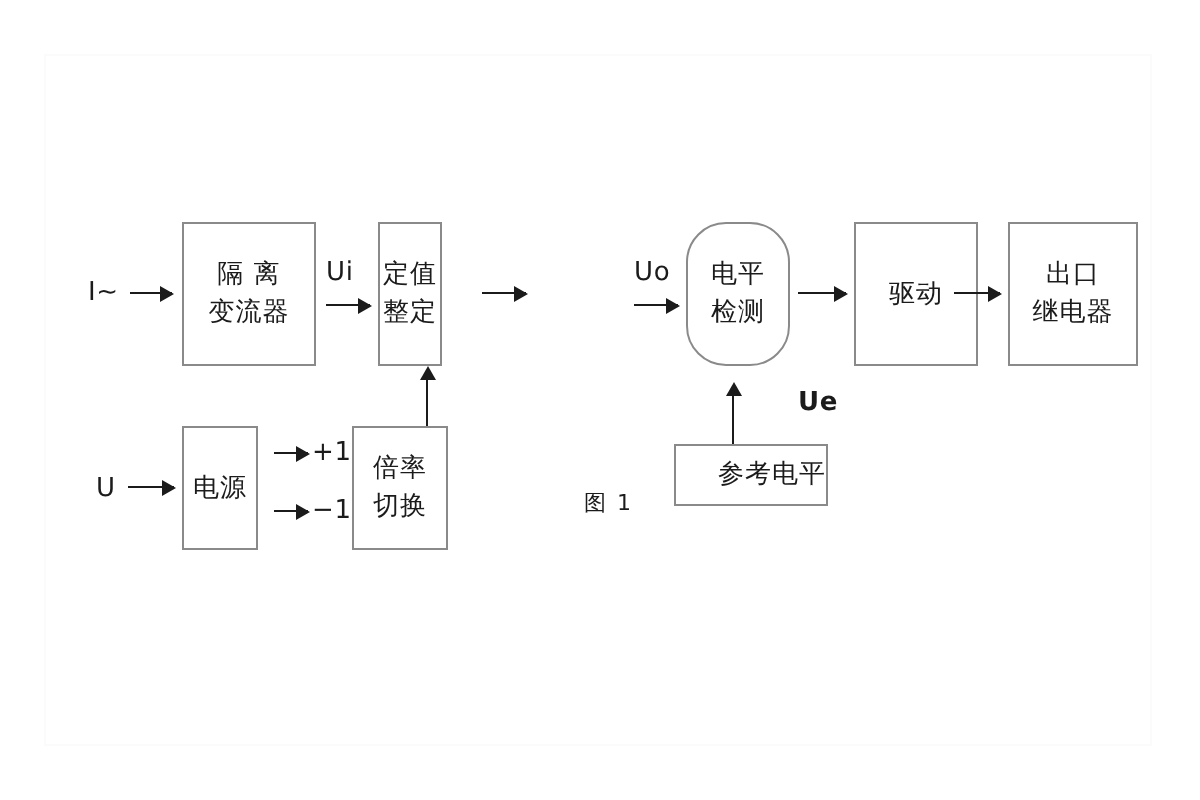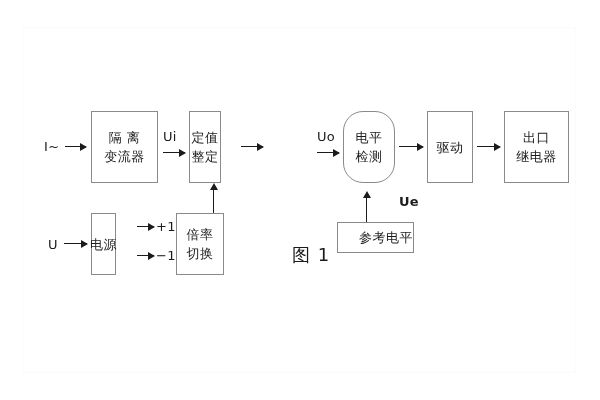--- a/index.html
+++ b/index.html
@@ -52,21 +52,21 @@
     position: absolute;
     color: #1b1b1b;
     font-size: 13px;
     white-space: nowrap;
     line-height: 1;
   }
   .lbl.sig {
     font-size: 13px;
     letter-spacing: 0.3px;
   }
-  .lbl.caption { font-size: 18px; letter-spacing: 1px; }
+  .lbl.caption { font-size: 11px; letter-spacing: 1px; }
 
   
   .harrow {
     position: absolute;
     height: 1px;
     background: #1b1b1b;
   }
   .harrow::after {
     content: "";
     position: absolute;
@@ -125,35 +125,35 @@
   <div class="lbl sig" style="left:317px; top:130px;">Uo</div>
   <div class="harrow" style="left:317px; top:152px; width:22px;"></div>
 
   <div class="blk" style="left:343px; top:111px; width:52px; height:72px;border-radius:20px;">
     <span class="ln">电平</span>
     <span class="ln">检测</span>
   </div>
 
   <div class="harrow" style="left:399px; top:146px; width:24px;"></div>
 
-  <div class="blk one-line" style="left:427px; top:111px; width:46px; height:72px;">
+  <div class="blk one-line" style="left:427px; top:111px; width:62px; height:72px;">
     <span class="ln">驱动</span>
   </div>
 
   <div class="harrow" style="left:477px; top:146px; width:23px;"></div>
 
   <div class="blk" style="left:504px; top:111px; width:65px; height:72px;">
     <span class="ln">出口</span>
     <span class="ln">继电器</span>
   </div>
 
   <div class="lbl sig" style="left:48px; top:238px;">U</div>
   <div class="harrow" style="left:64px; top:243px; width:23px;"></div>
 
-  <div class="blk one-line" style="left:91px; top:213px; width:25px; height:62px;">
+  <div class="blk one-line" style="left:91px; top:213px; width:38px; height:62px;">
     <span class="ln">电源</span>
   </div>
 
   <div class="harrow" style="left:137px; top:226px; width:17px;"></div>
   <div class="lbl sig" style="left:156px; top:220px;">+12V</div>
 
   <div class="harrow" style="left:137px; top:255px; width:17px;"></div>
   <div class="lbl sig" style="left:156px; top:249px;">−12V</div>
 
   <div class="blk" style="left:176px; top:213px; width:48px; height:62px;">

